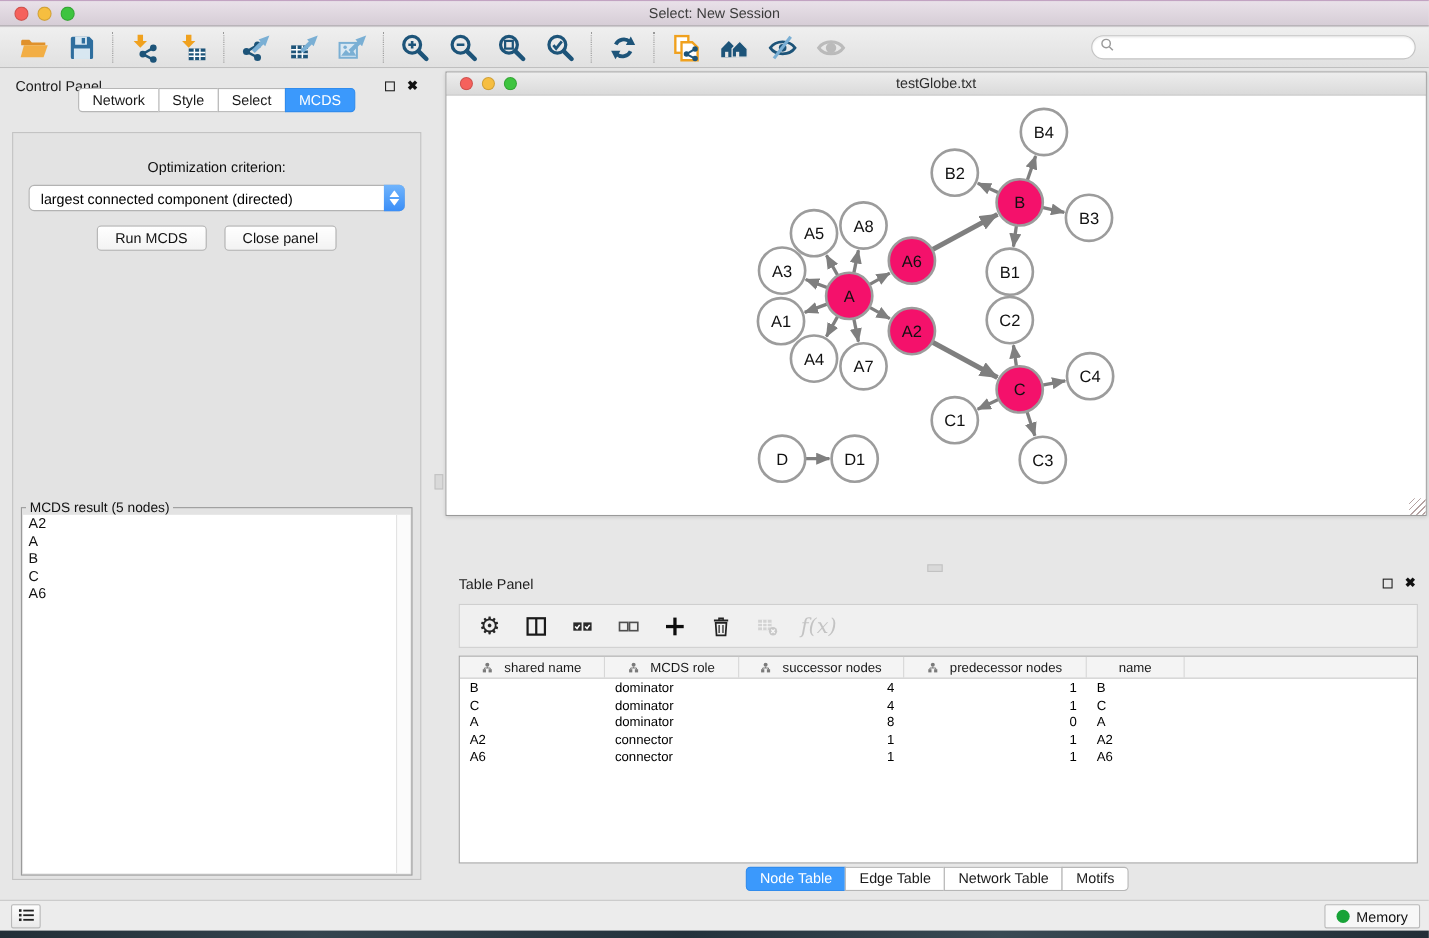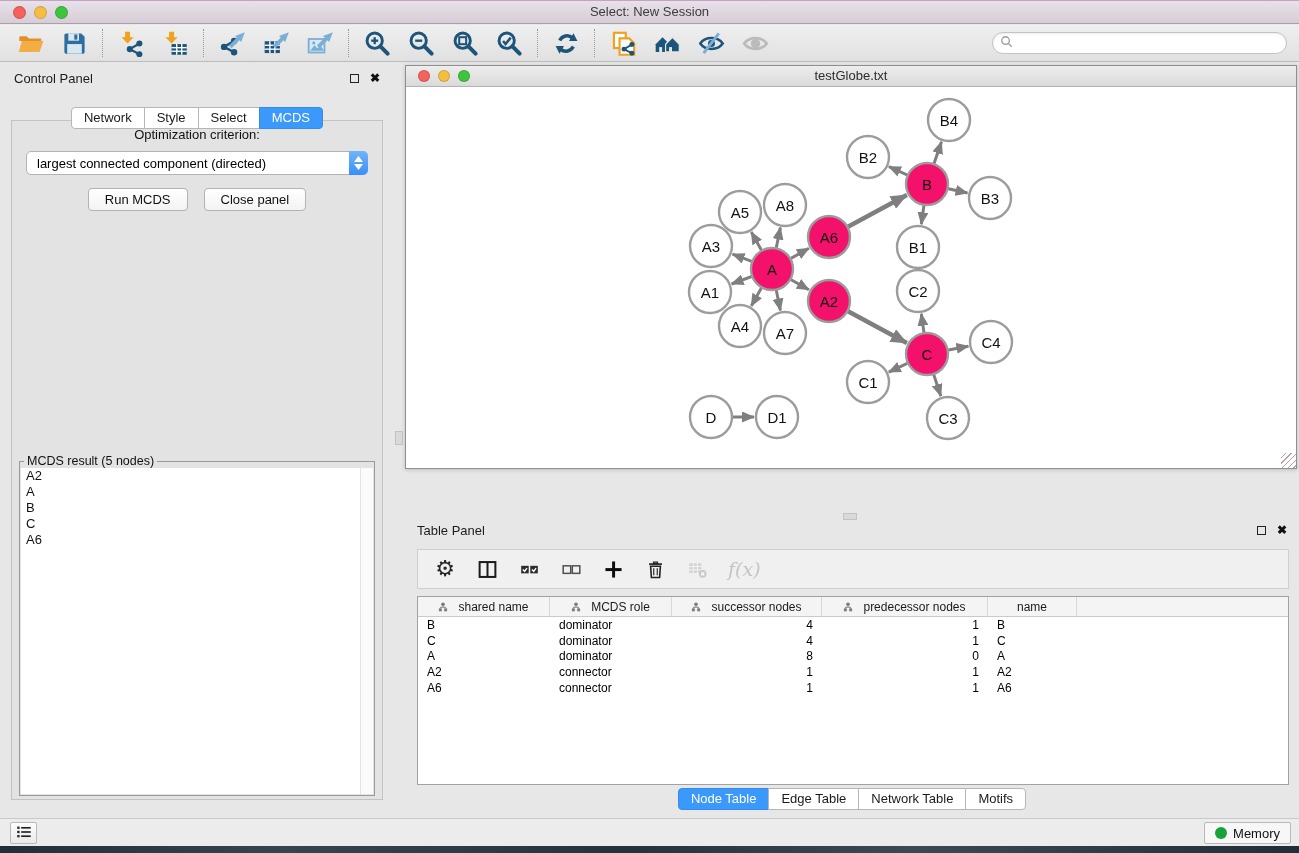--- a/index.html
+++ b/index.html
@@ -42,33 +42,33 @@
   .main { position:absolute; top:62px; left:0; right:0; bottom:35px; background:#e7e7e7; }
 
   
   .panel-header { height:26px; display:flex; align-items:center; padding:0 12px; font-size:13px; color:#1c1c1c; }
   .panel-controls { margin-left:auto; display:flex; gap:11px; align-items:center; }
   .float-icon { width:9px; height:9px; border:1.5px solid #222; background:transparent; }
   .close-icon { font-size:12px; font-weight:bold; color:#111; line-height:1; }
 
   
   .control-panel { position:absolute; left:2px; top:3px; width:390px; bottom:12px; }
-  .cp-tabs { position:absolute; top:42px; left:0; right:0; display:flex; justify-content:center; z-index:2; }
+  .cp-tabs { position:absolute; top:15px; left:0; right:0; display:flex; justify-content:center; z-index:2; }
   .seg-tab {
     background:#fff; border:1px solid #b6b6b6; padding:2px 12px 3px; font-size:13px; color:#1a1a1a;
     margin-left:-1px; line-height:15px;
   }
   .seg-tab:first-child { border-radius:4px 0 0 4px; margin-left:0; }
   .seg-tab:last-child { border-radius:0 4px 4px 0; }
   .seg-tab.active { background:#3b99fc; color:#fff; border-color:#318ced; }
   .cp-body {
     position:absolute; top:55px; left:9px; right:9px; bottom:6px;
     background:#e3e3e3; border:1px solid #c3c3c3;
   }
-  .opt-label { text-align:center; margin-top:6px; font-size:13px; color:#111; }
+  .opt-label { text-align:center; margin-top:23px; font-size:13px; color:#111; }
   .dropdown {
     margin:9px auto 0; width:342px; height:24px; background:#fff; border:1px solid #b3b3b3;
     border-radius:5px; display:flex; align-items:center; position:relative; font-size:13px; padding-left:10px;
   }
   .dd-value { flex:1; white-space:nowrap; overflow:hidden; }
   .dd-stepper {
     position:absolute; right:-1px; top:-1px; bottom:-1px; width:19px;
     background:linear-gradient(#70b4fc,#3a8ef7); border-radius:0 5px 5px 0;
     display:flex; flex-direction:column; align-items:center; justify-content:center; gap:2px;
   }

